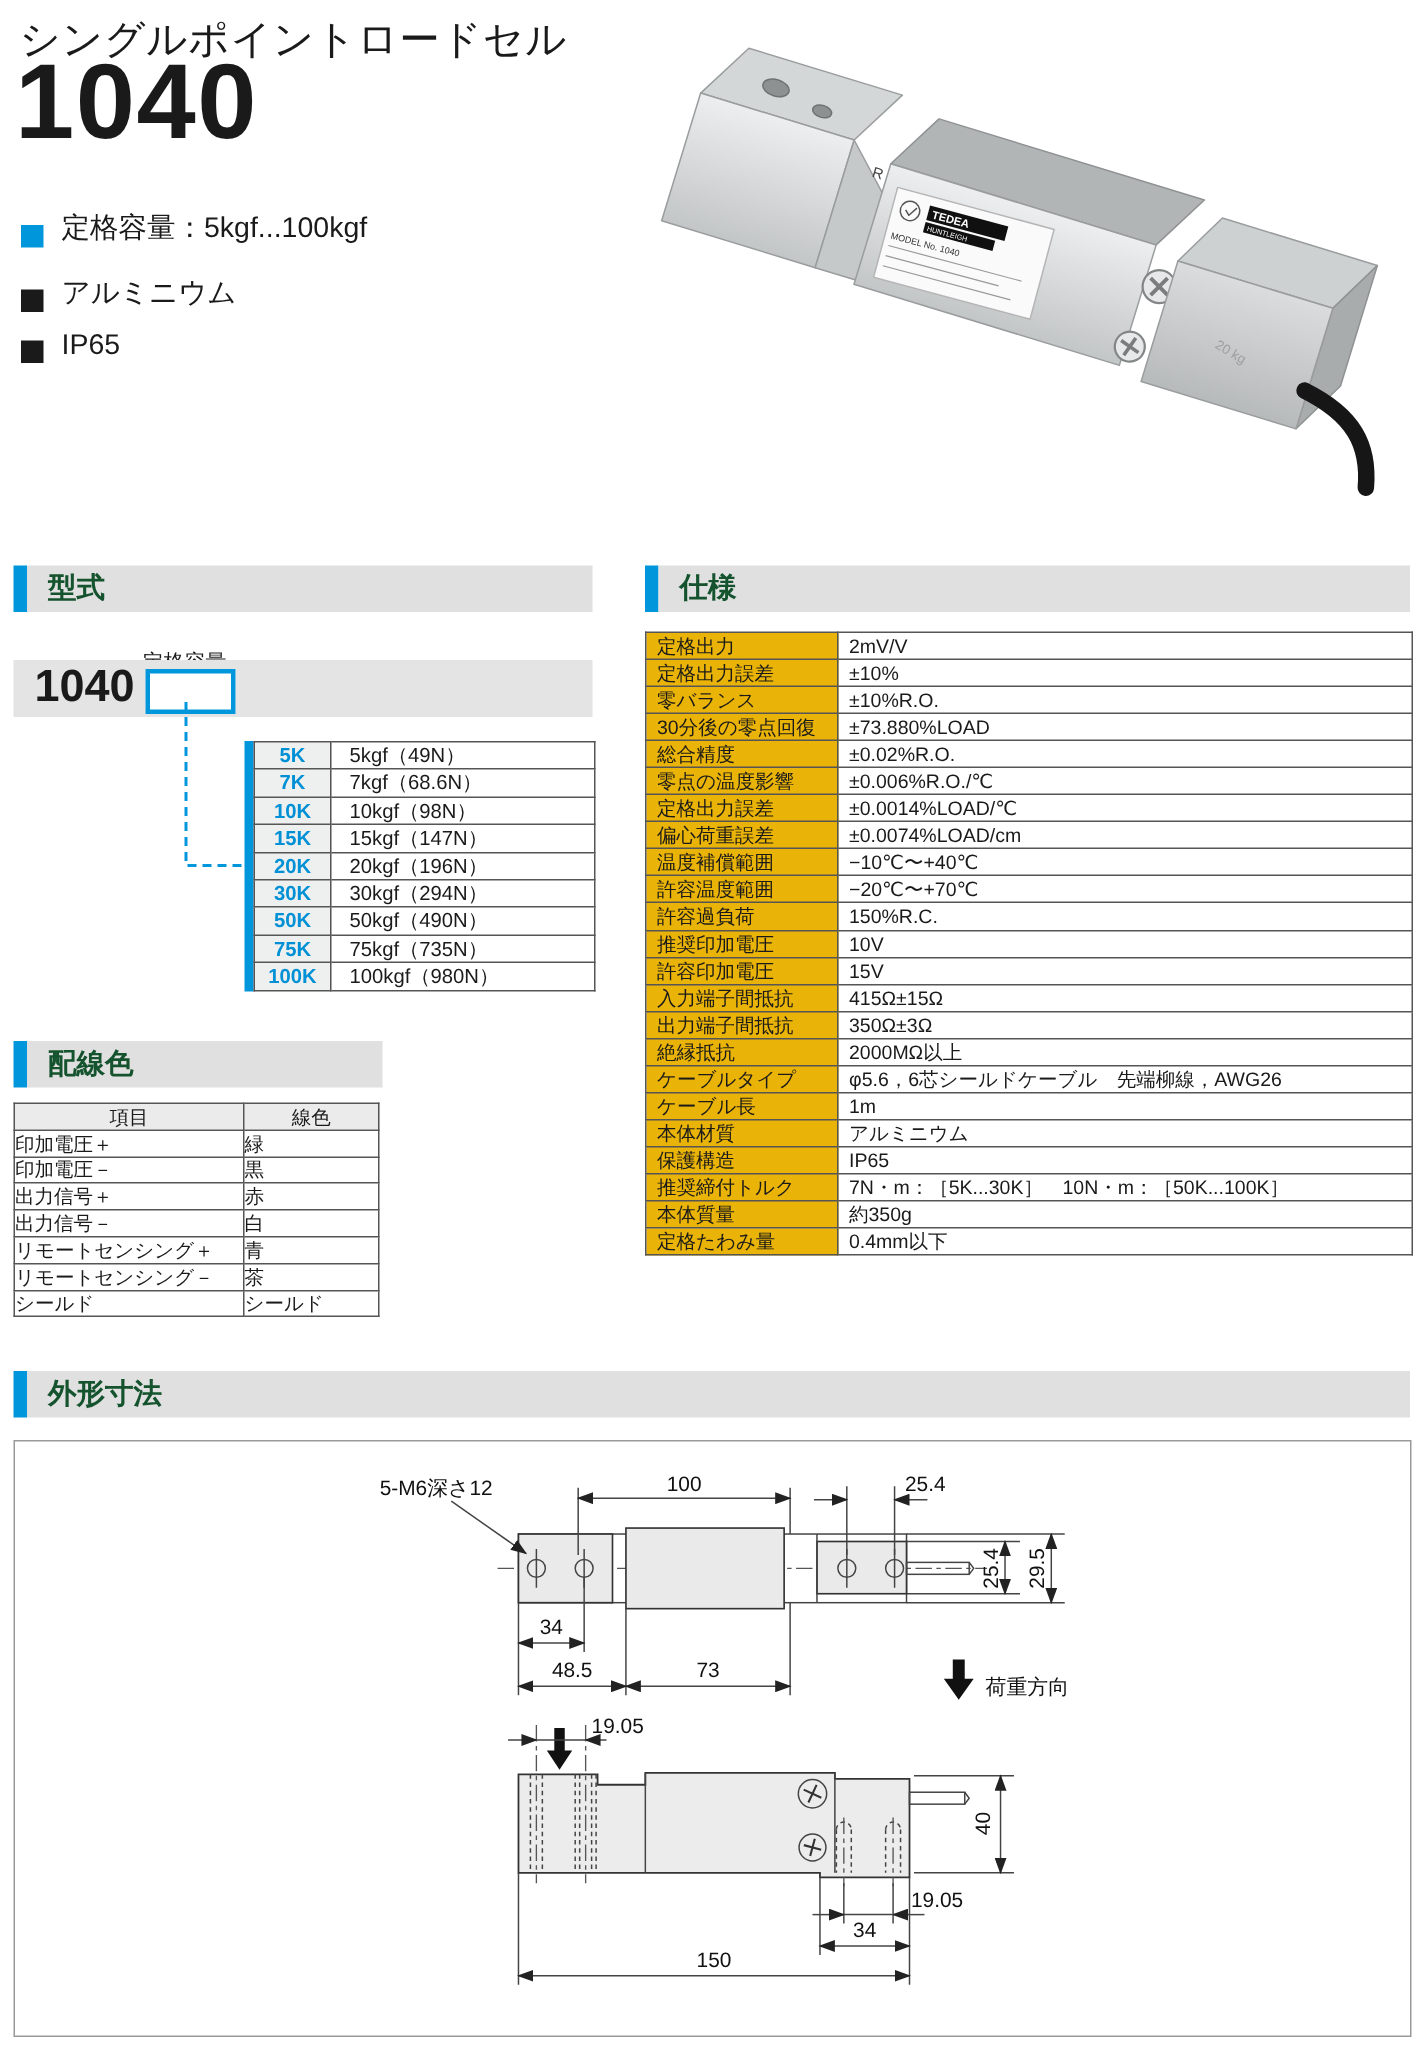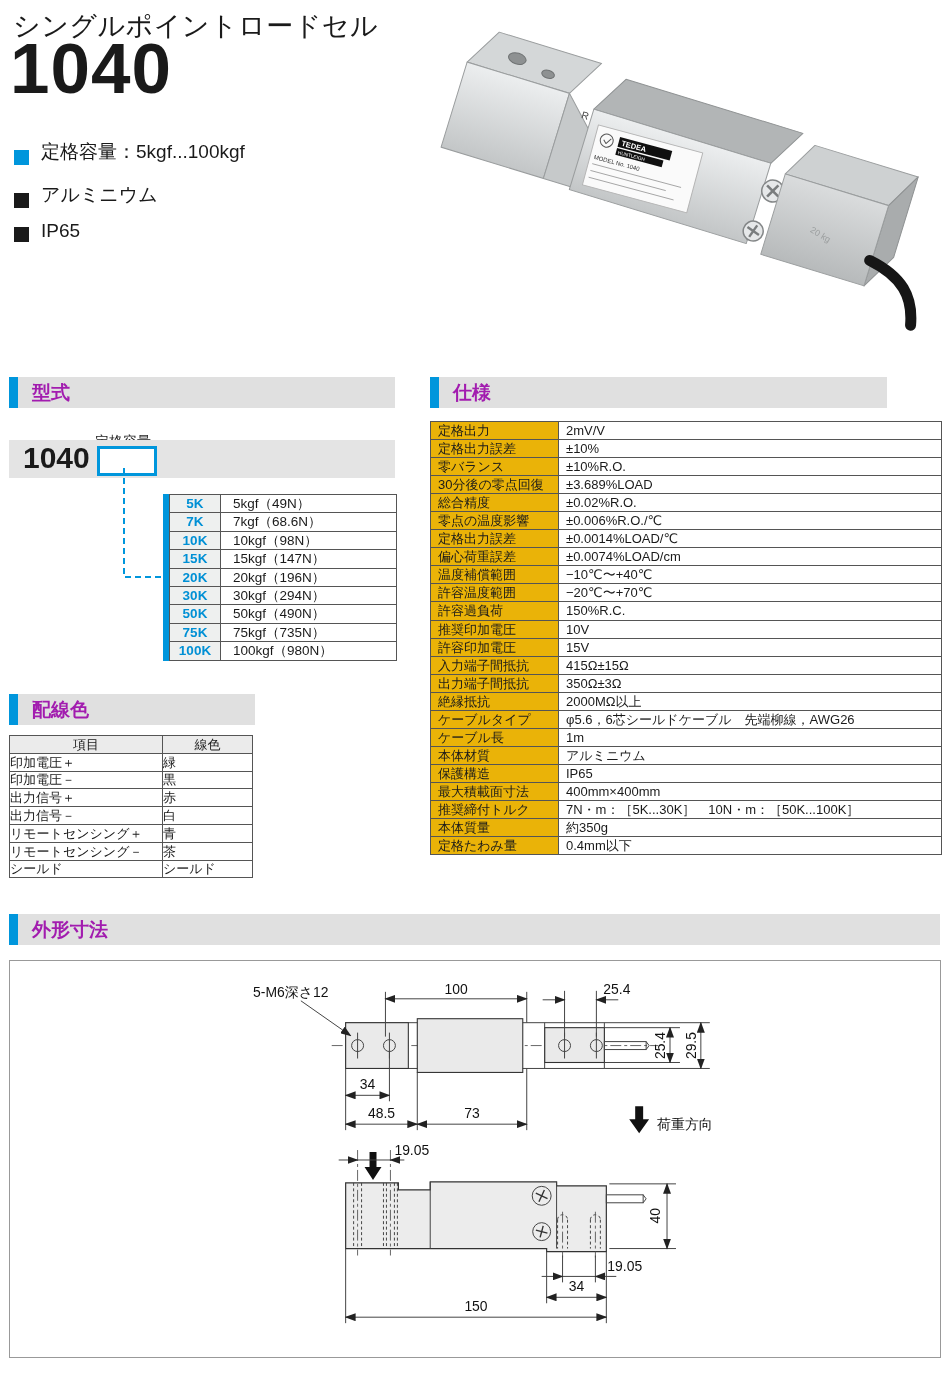--- a/index.html
+++ b/index.html
@@ -12,23 +12,23 @@
   .features{position:absolute;left:14px;top:143px}
   .feature{display:flex;align-items:flex-end;height:22px}
   .feature:nth-child(1){margin-bottom:21px}
   .feature:nth-child(2){margin-bottom:12px}
   .bullet{width:15px;height:15px;margin-right:12px;flex:0 0 15px}
   .ftext{font-size:19px}
   .photo{position:absolute;left:430px;top:8px;width:520px;height:330px}
   
   .sec{position:absolute;display:flex;height:31px}
   .sec-bar{width:9px;background:var(--accent)}
-  .sec-bg{background:#e0e0e0;flex:1;font-size:19px;font-weight:bold;line-height:31px;padding-left:14px;color:#a21caf}
+  .sec-bg{background:#e0e0e0;flex:1;font-size:19px;font-weight:bold;line-height:31px;padding-left:14px;color:#14532d}
   #sec-model{left:9px;top:377px;width:386px}
-  #sec-spec{left:430px;top:377px;width:457px}
+  #sec-spec{left:430px;top:377px;width:510px}
   #sec-wiring{left:9px;top:694px;width:246px}
   #sec-dim{left:9px;top:914px;width:931px}
   
   .cap-label{position:absolute;left:95px;top:433px;font-size:14px}
   .model-strip{position:absolute;left:9px;top:440px;width:386px;height:38px;background:#e4e4e4}
   .model-prefix{position:absolute;left:14px;top:1px;font-size:30px;font-weight:800}
   .cap-box{position:absolute;left:88px;top:6px;width:54px;height:24px;background:#fff;border:3px solid var(--accent)}
   .connector{position:absolute;left:90px;top:465px;width:85px;height:120px}
   .cap-wrap{position:absolute;left:163px;top:494px;display:flex}
   .cap-accent{width:6px;background:var(--accent)}
@@ -218,21 +218,21 @@
       <tr>
         <td class="slabel">定格出力誤差</td>
         <td class="sval">±10%</td>
       </tr>
       <tr>
         <td class="slabel">零バランス</td>
         <td class="sval">±10%R.O.</td>
       </tr>
       <tr>
         <td class="slabel">30分後の零点回復</td>
-        <td class="sval">±3.689%LOAD</td>
+        <td class="sval">±73.880%LOAD</td>
       </tr>
       <tr>
         <td class="slabel">総合精度</td>
         <td class="sval">±0.02%R.O.</td>
       </tr>
       <tr>
         <td class="slabel">零点の温度影響</td>
         <td class="sval">±0.006%R.O./℃</td>
       </tr>
       <tr>
@@ -283,24 +283,20 @@
         <td class="slabel">ケーブル長</td>
         <td class="sval">1m</td>
       </tr>
       <tr>
         <td class="slabel">本体材質</td>
         <td class="sval">アルミニウム</td>
       </tr>
       <tr>
         <td class="slabel">保護構造</td>
         <td class="sval">IP65</td>
-      </tr>
-      <tr>
-        <td class="slabel">最大積載面寸法</td>
-        <td class="sval">400mm×400mm</td>
       </tr>
       <tr>
         <td class="slabel">推奨締付トルク</td>
         <td class="sval">7N・m：［5K...30K］　10N・m：［50K...100K］</td>
       </tr>
       <tr>
         <td class="slabel">本体質量</td>
         <td class="sval">約350g</td>
       </tr>
       <tr>

